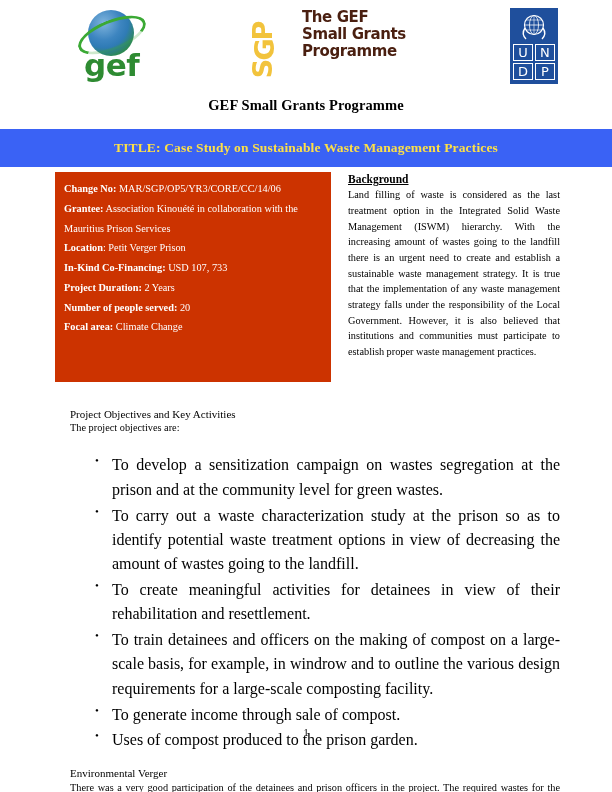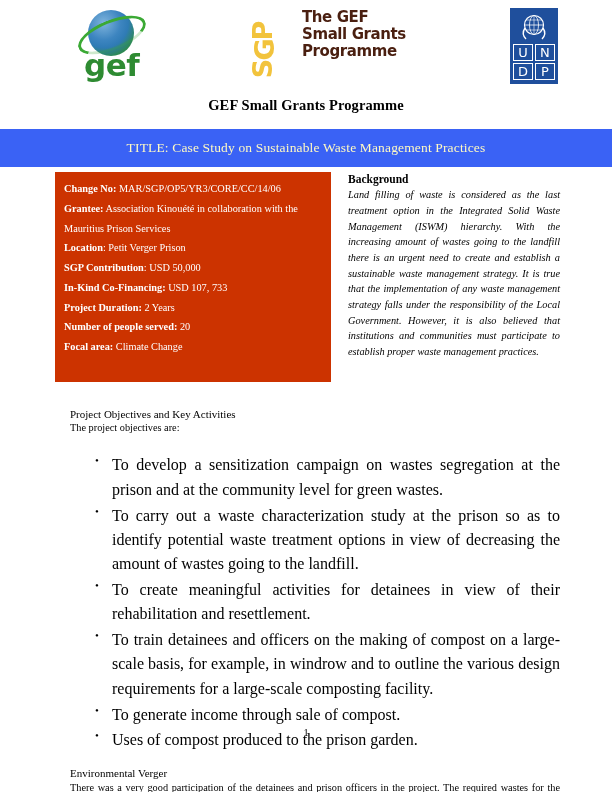--- a/index.html
+++ b/index.html
@@ -159,23 +159,23 @@
     left: 0;
     top: 129px;
     width: 612px;
     height: 38px;
     background: #3a62f5;
     display: flex;
     align-items: center;
     justify-content: center;
   }
   .title-band-text {
-    color: #fef9c3;
+    color: #fde047;
     font-size: 13.5px;
-    font-weight: normal;
+    font-weight: bold;
     letter-spacing: 0.15px;
   }
 
   
   .columns {
     position: absolute;
     left: 0;
     top: 172px;
     width: 612px;
   }
@@ -204,27 +204,27 @@
     position: absolute;
     left: 348px;
     top: 0px;
     width: 212px;
   }
   .sec-title {
     font-size: 11.5px;
     font-weight: bold;
     margin: 0 0 1px 0;
     line-height: 1.25;
+    text-decoration: underline;
   }
   .background-col p {
     margin: 0;
     font-size: 10.3px;
     line-height: 1.52;
     text-align: justify;
-    font-style: italic;
   }
 
   
   .body-sections {
     position: absolute;
     left: 70px;
     top: 408px;
     width: 490px;
   }
   .sec-title-2 {
@@ -325,21 +325,20 @@
 <div class="title-band">
   <span class="title-band-text">TITLE: Case Study on Sustainable Waste Management Practices</span>
 </div>
 
 <div class="columns">
 
   <div class="project-box">
     <div class="pline"><span>Change No:</span><span class="pval"> MAR/SGP/OP5/YR3/CORE/CC/14/06</span></div>
     <div class="pline wrap"><span>Grantee:</span><span class="pval"> Association Kinouété in collaboration with the Mauritius Prison Services</span></div>
     <div class="pline"><span>Location</span><span class="pval">: Petit Verger Prison</span></div>
-    <div class="pline"><span>SGP Contribution</span><span class="pval">:  USD 50,000</span></div>
     <div class="pline"><span>In-Kind Co-Financing:</span><span class="pval"> USD 107, 733</span></div>
     <div class="pline"><span>Project Duration:</span><span class="pval">  2 Years</span></div>
     <div class="pline"><span>Number of people served:</span><span class="pval"> 20</span></div>
     <div class="pline"><span>Focal area:</span><span class="pval"> Climate Change</span></div>
   </div>
 
   <div class="background-col">
     <div class="sec-title">Background</div>
     <p>Land filling of waste is considered as the last treatment option in the Integrated Solid Waste Management (ISWM) hierarchy. With the increasing amount of wastes going to the landfill there is an urgent need to create and establish a sustainable waste management strategy.  It is true that the implementation of any waste management strategy falls under the responsibility of the Local Government.   However, it is also believed that institutions and communities must participate to establish proper waste management practices.</p>
   </div>

